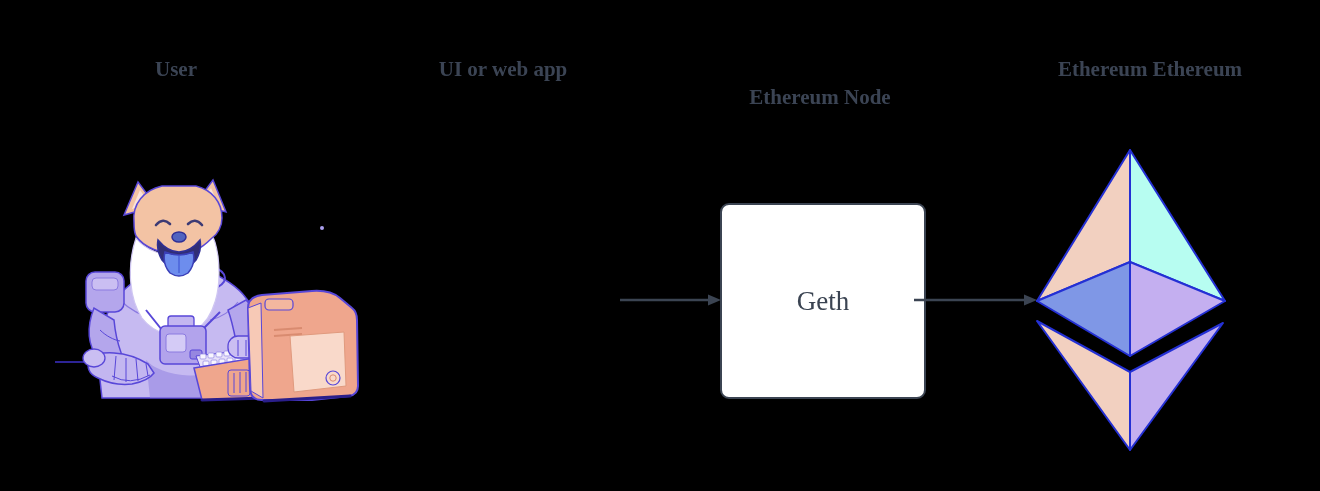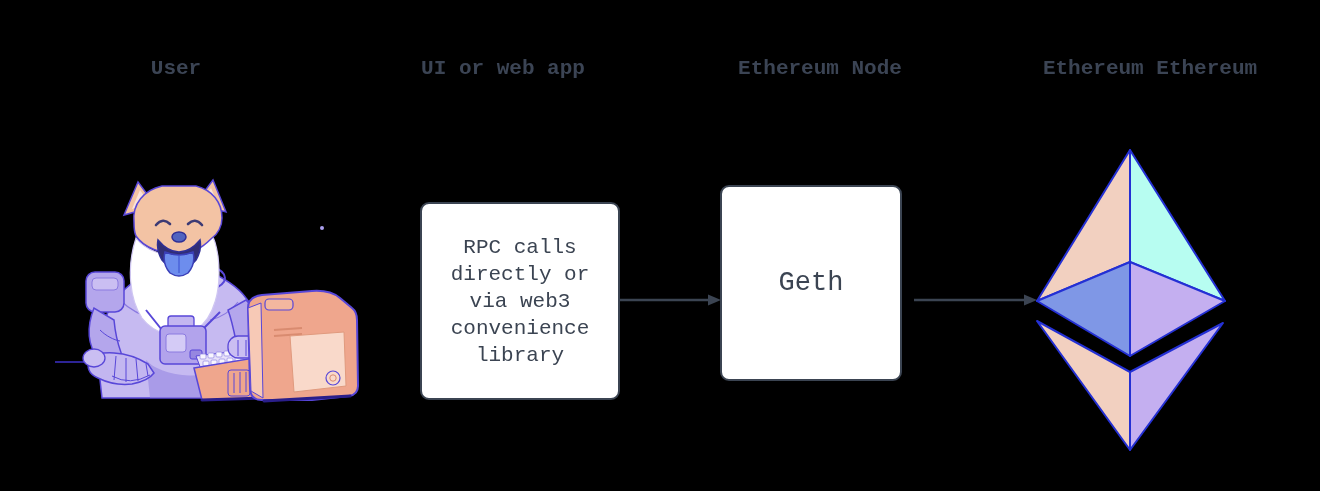--- a/index.html
+++ b/index.html
@@ -1,35 +1,35 @@
 <!DOCTYPE html>
 <html><head>
 <meta charset="utf-8">
 <style>
   html,body{margin:0;padding:0;background:#000;}
   .stage{
     position:relative;width:1320px;height:491px;background:#000000;
-    font-family:Liberation Mono, monospace;overflow:hidden;
+    font-family:Liberation Serif, serif;overflow:hidden;
   }
   .col-header{
     position:absolute;top:57px;transform:translateX(-50%);
     font-size:21px;font-weight:bold;color:#3b4454;white-space:nowrap;
   }
   .h-user{left:176px;}
   .h-ui{left:503px;}
-  .h-node{left:820px;}
+  .h-node{left:820px;margin-top:28px;}
   .h-network{left:1150px;}
   .flow-box{
     position:absolute;background:#ffffff;border:2px solid #3b4452;border-radius:9px;
     display:flex;align-items:center;justify-content:center;box-sizing:border-box;
     color:#3b4452;text-align:center;
   }
   .box-ui{left:420px;top:202px;width:200px;height:198px;}
   .box-ui .box-text{width:170px;font-size:21px;line-height:27px;}
-  .box-node{left:720px;top:185px;width:182px;height:196px;}
+  .box-node{left:720px;top:203px;width:206px;height:196px;}
   .box-node .box-text{font-size:27px;}
   .arrow-svg{position:absolute;}
   .illus{position:absolute;}
 </style>
 </head>
 <body>
 
 <div class="stage">
 
   <div class="col-header h-user">User</div>
@@ -126,23 +126,20 @@
 
       <path d="M240,176 L294,172 L296,226 L244,232 Z" fill="#f9d9ca" stroke="#e09a7e" stroke-width="1"></path>
 
       <circle cx="283" cy="218" r="7" fill="#f9d9ca" stroke="#5847d8" stroke-width="1.2"></circle>
       <circle cx="283" cy="218" r="3.2" fill="none" stroke="#d98b70" stroke-width="1"></circle>
 
       <path d="M214,241 L300,236" stroke="#2a1e8a" stroke-width="3" stroke-linecap="round"></path>
     </svg>
   </div>
 
-  <div class="flow-box box-ui">
-    <div class="box-text">RPC calls directly or via web3 convenience library</div>
-  </div>
 
   <svg class="arrow-svg" style="left:618px;top:290px;" width="106" height="20">
     <path d="M2,10 L90,10" stroke="#3b4452" stroke-width="2.5" fill="none"></path>
     <path d="M90,4.5 L103,10 L90,15.5 Z" fill="#3b4452"></path>
   </svg>
 
   <div class="flow-box box-node">
     <div class="box-text">Geth</div>
   </div>
 

